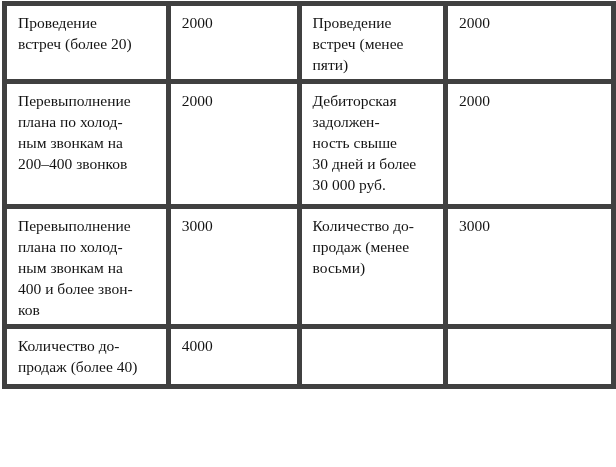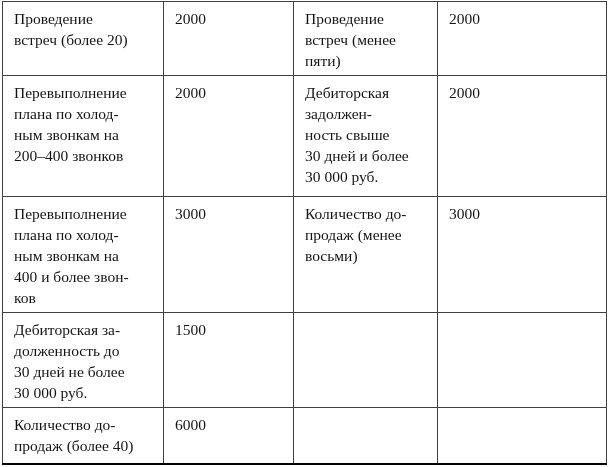--- a/index.html
+++ b/index.html
@@ -18,21 +18,21 @@
     color: #141414;
   }
   table.grid {
     border-collapse: collapse;
     table-layout: fixed;
     margin: 1px 0 0 2px;
     border: 1px solid #000;
     border-bottom: 2px solid #000;
   }
   table.grid td {
-    border: 1px solid #404040;
+    border: 5px solid #404040;
     vertical-align: top;
     padding: 6px 8px 4px 11px;
     font-size: 15.5px;
     line-height: 21px;
     white-space: pre-line;
     overflow: hidden;
   }
   
   .c1 { width: 141px; }
   .c2 { width: 110px; }
@@ -79,31 +79,22 @@
 плана по холод-
 ным звонкам на
 400 и более звон-
 ков</td>
         <td class="c2 amount">3000</td>
         <td class="c3">Количество до-
 продаж (менее
 восьми)</td>
         <td class="c4 amount">3000</td>
       </tr>
-      <tr class="r4">
-        <td class="c1">Дебиторская за-
-долженность до
-30 дней не более
-30 000 руб.</td>
-        <td class="c2 amount">1500</td>
-        <td class="c3"></td>
-        <td class="c4 amount"></td>
-      </tr>
       <tr class="r5">
         <td class="c1">Количество до-
 продаж (более 40)</td>
-        <td class="c2 amount">6000</td>
+        <td class="c2 amount">4000</td>
         <td class="c3"></td>
         <td class="c4 amount"></td>
       </tr>
     </tbody>
   </table>
 </div>
 
 </body></html>

